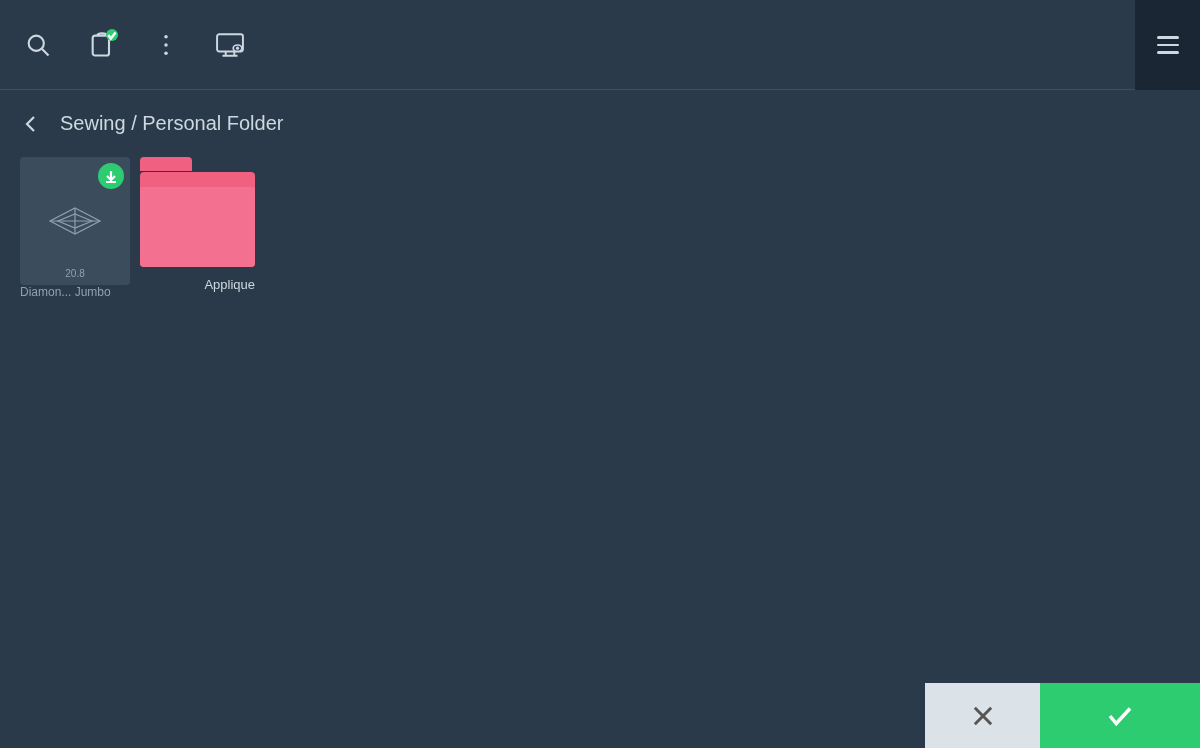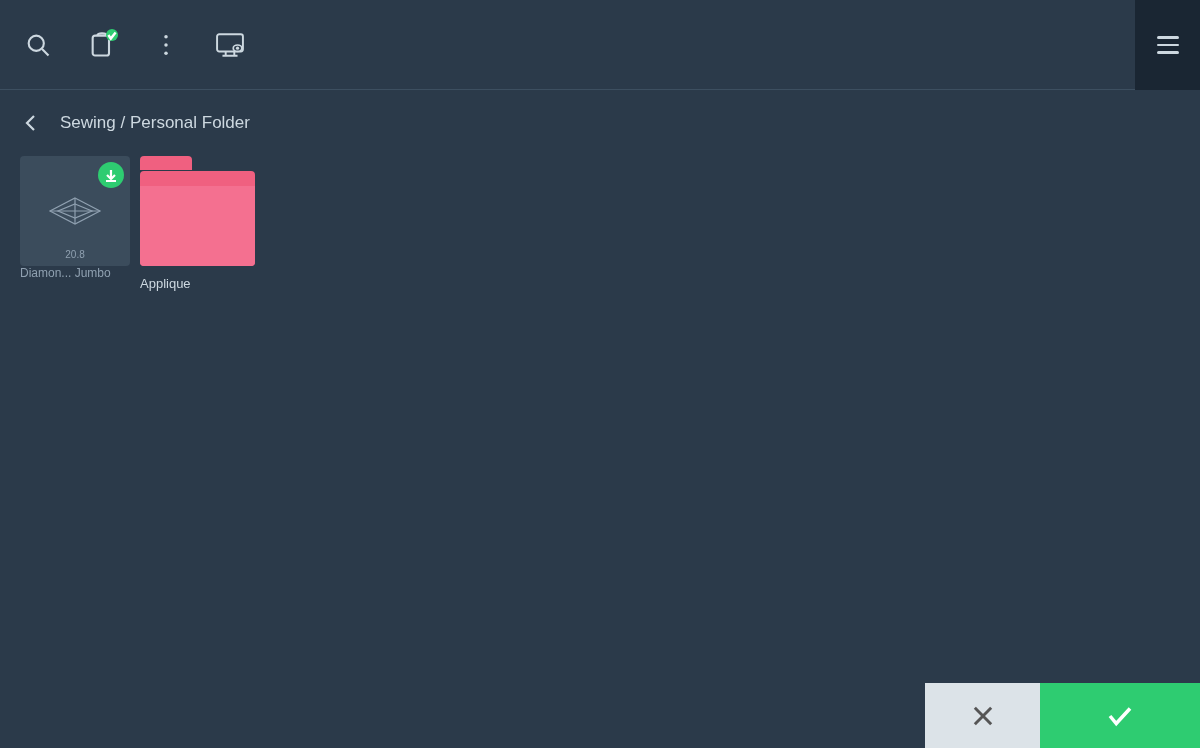--- a/index.html
+++ b/index.html
@@ -84,21 +84,21 @@
     .back-btn {
       cursor: pointer;
       color: #cdd8e0;
       font-size: 22px;
       line-height: 1;
       display: flex;
       align-items: center;
     }
 
     .breadcrumb-text {
-      font-size: 17px;
+      font-size: 20px;
       color: #cdd8e0;
     }
 
     
     .content-grid {
       display: flex;
       flex-wrap: wrap;
       gap: 10px;
       padding: 0 20px;
       align-items: flex-start;
@@ -108,21 +108,21 @@
     .file-item {
       width: 110px;
       display: flex;
       flex-direction: column;
       align-items: center;
       cursor: pointer;
     }
 
     .file-thumb {
       width: 110px;
-      height: 110px;
+      height: 128px;
       background-color: #3b4c5c;
       border-radius: 4px;
       position: relative;
       display: flex;
       align-items: center;
       justify-content: center;
       overflow: hidden;
     }
 
     .file-thumb .size-badge {
@@ -162,21 +162,21 @@
       overflow: hidden;
       text-overflow: ellipsis;
       width: 110px;
     }
 
     
     .folder-item {
       width: 115px;
       display: flex;
       flex-direction: column;
-      align-items: flex-start;
+      align-items: flex-end;
       cursor: pointer;
     }
 
     .folder-icon {
       width: 115px;
       height: 110px;
       position: relative;
       display: flex;
       align-items: flex-end;
       justify-content: center;

